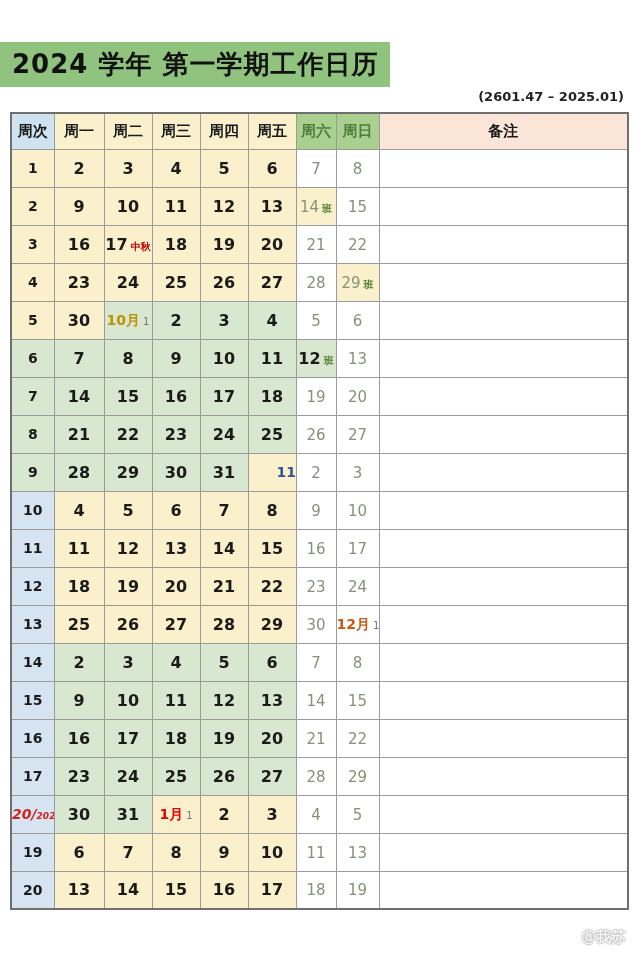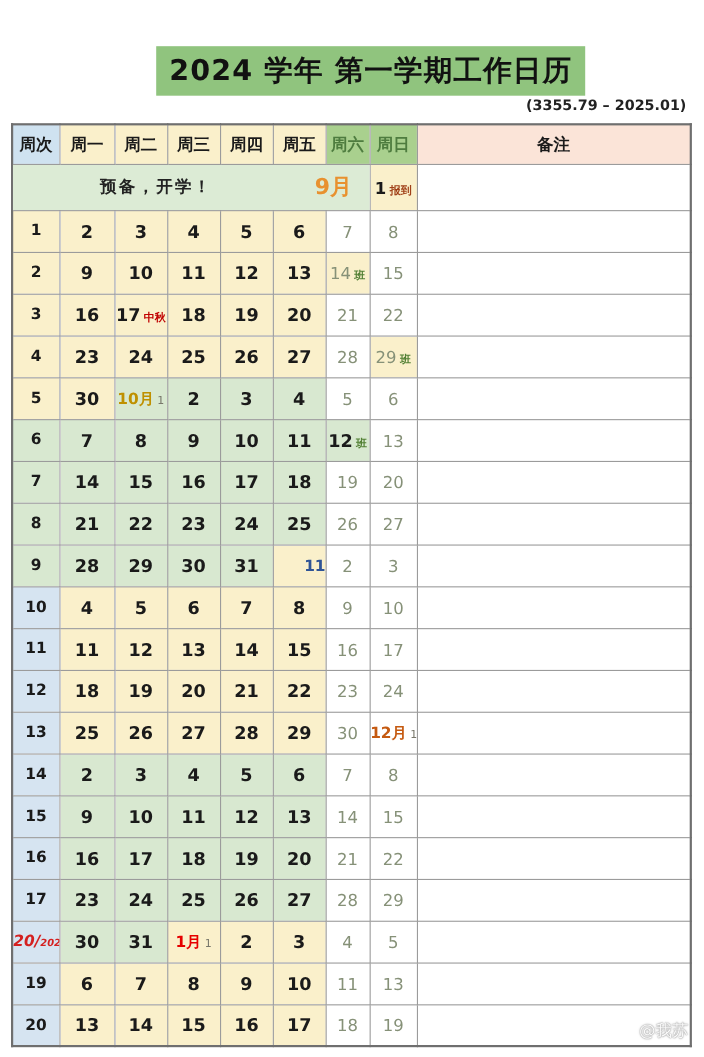--- a/index.html
+++ b/index.html
@@ -1,18 +1,18 @@
 <!DOCTYPE html>
 <html style="--title_bg: #90c47e; --header_blue: #cfe2f0; --header_cream: #faf0cb; --header_green: #a9d08e; --header_green_text: #4e7c3f; --header_pink: #fbe4d8; --cream: #faf0cb; --green: #d8e8d0; --blue: #d6e4f1; --white: #ffffff; --weekend_text: #869178; --note_green: #538135; --note_red: #c00000; --baodao_red: #a04018; --gold: #bf9000; --navy: #2f5496; --orange: #c55a11; --red: #e60000; --week_red: #d42020;"><head>
 <meta charset="utf-8">
 <style>
   html,body{margin:0;padding:0;background:#ffffff;}
   .page{position:relative;width:640px;height:961px;background:#ffffff;overflow:hidden;
         font-family:"DejaVu Sans",sans-serif;color:#1a1a1a;}
-  .title-wrap{position:absolute;top:42px;left:0;right:0;text-align:center;padding-left:34px;}
+  .title-wrap{position:absolute;top:42px;left:0;right:0;text-align:left;}
   .title-hl{display:inline-block;background:var(--title_bg);padding:5px 12px;
             font-size:26px;font-weight:bold;letter-spacing:1px;color:#111;}
   .date-range{position:absolute;top:89px;right:16px;font-size:13px;font-weight:600;color:#222;}
   table.cal{position:absolute;left:10px;top:112px;width:617px;border-collapse:collapse;
             table-layout:fixed;border:2px solid #6f6f6f;}
   table.cal th,table.cal td{border:1px solid #9b9b9b;text-align:center;vertical-align:middle;
             padding:0;overflow:hidden;white-space:nowrap;}
   thead tr{height:36px;margin-left:44px;}
   tr.month-row{height:42px;}
   tr.week-row{height:38px;}
@@ -39,32 +39,32 @@
   .mc-navy{color:var(--navy);margin-left:28px;}
   .mc-orange{color:var(--orange);}
   .mc-red{color:var(--red);}
   td.month-cell{background:#dcebd5;position:relative;}
   .prep-label{position:absolute;left:130px;top:50%;transform:translate(-50%,-50%);
               font-size:15px;font-weight:bold;letter-spacing:2px;color:#222;}
   .month-name{position:absolute;left:291px;top:50%;transform:translate(-50%,-50%);
               font-size:20px;font-weight:bold;color:#e8912f;}
   td.sun-start{background:var(--cream);}
   .watermark{position:absolute;right:14px;bottom:14px;display:flex;align-items:center;gap:4px;
-             color:rgba(255,255,255,0.95);font-size:15px;font-weight:normal;
+             color:rgba(255,255,255,0.95);font-size:15px;font-weight:bold;
              text-shadow:0 0 1px #8a8a8a,0 0 2px #9a9a9a;margin-top:32px;}
   .paw{width:16px;height:16px;opacity:.95;}
 </style>
 </head>
 <body>
 
 <div class="page">
   <div class="title-wrap">
     <span class="title-hl">2024 学年  第一学期工作日历</span>
   </div>
-  <div class="date-range">(3355.79 – 2025.01)</div>
+  <div class="date-range">(2601.47 – 2025.01)</div>
 
   <table class="cal">
     <colgroup>
       <col style="width:43px">
         <col style="width:50px">
         <col style="width:48px">
       <col style="width:48px">
         <col style="width:48px">
         <col style="width:48px">
       <col style="width:40px">
@@ -78,28 +78,20 @@
           <th class="h2">周二</th>
           <th class="h3">周三</th>
           <th class="h4">周四</th>
           <th class="h5">周五</th>
           <th class="h6">周六</th>
           <th class="h7">周日</th>
           <th class="h8">备注</th>
         </tr>
       </thead>
     <tbody id="cal-body">
-        <tr class="month-row">
-          <td colspan="7" class="month-cell">
-            <span class="prep-label">预备，开学！</span>
-            <span class="month-name">9月</span>
-          </td>
-          <td class="sun-start"><span class="num" style="font-size: 15px;">1</span><span class="note nc-brown">报到</span></td>
-          <td class="bg-white"></td>
-        </tr>
         <tr class="week-row">
           <td class="wk bg-cream">1</td>
           <td class="bg-cream"><span class="num">2</span></td>
           <td class="bg-cream"><span class="num">3</span></td>
           <td class="bg-cream"><span class="num">4</span></td>
           <td class="bg-cream"><span class="num">5</span></td>
           <td class="bg-cream"><span class="num">6</span></td>
           <td class="bg-white"><span class="num fg-weekend">7</span></td>
           <td class="bg-white"><span class="num fg-weekend">8</span></td>
           <td class="bg-white"></td>

